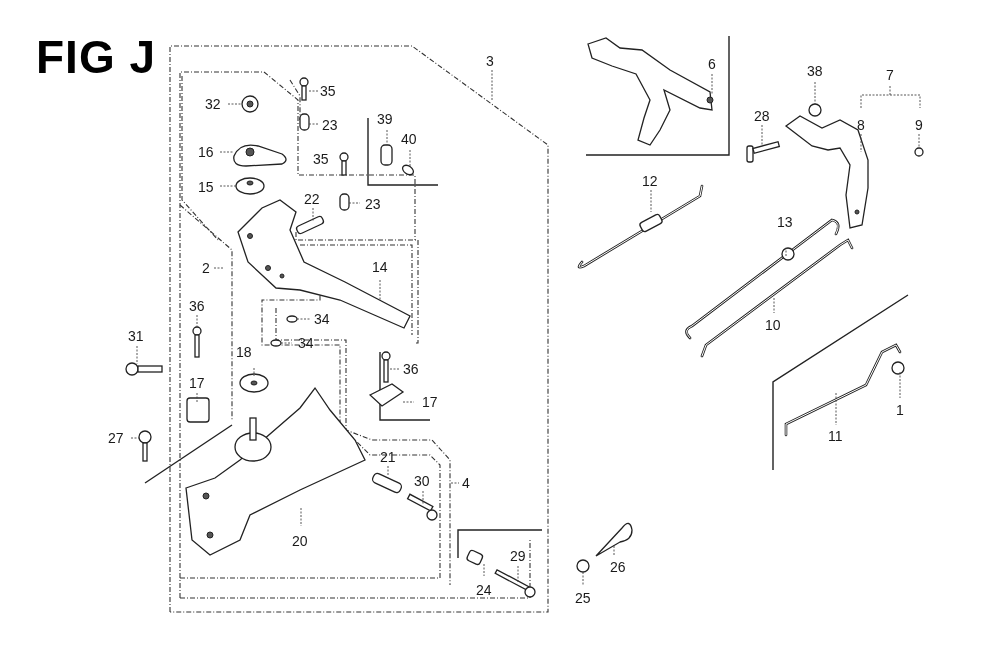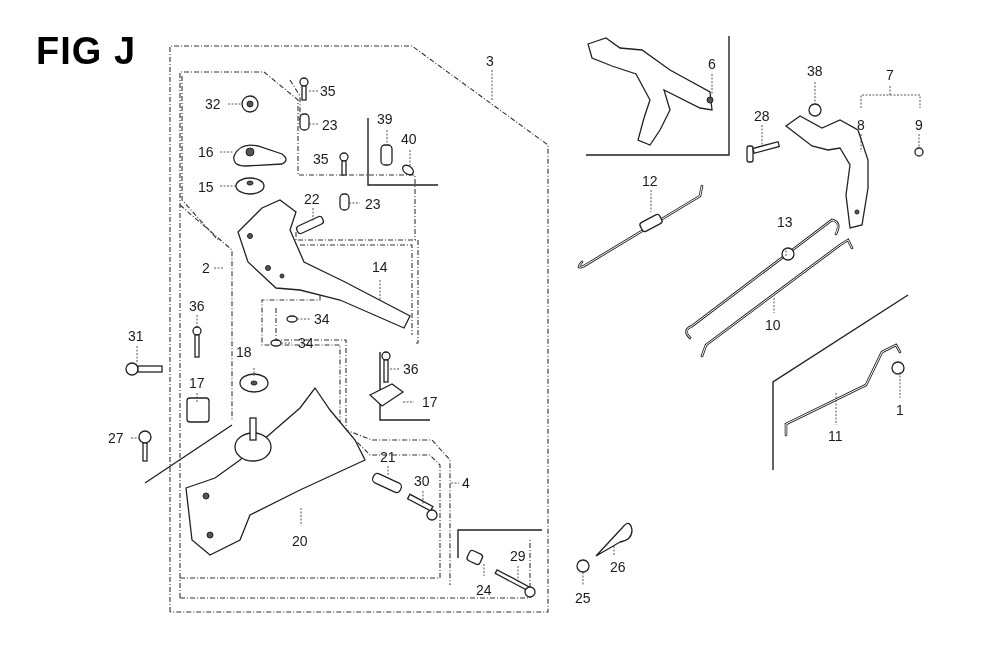--- a/index.html
+++ b/index.html
@@ -1,19 +1,19 @@
 <!DOCTYPE html>
 <html><head>
 <meta charset="utf-8">
 <style>
   html, body { margin: 0; padding: 0; background: #ffffff; }
   body { width: 1000px; height: 653px; position: relative; overflow: hidden;
          font-family: "Liberation Sans", sans-serif; }
   #diagram { position: absolute; left: 0; top: 0; width: 1000px; height: 653px; }
-  .fig-title { position: absolute; left: 36px; top: 30px; font-size: 38px; font-weight: bold;
+  .fig-title { position: absolute; left: 36px; top: 30px; font-size: 46px; font-weight: bold;
                color: #000; letter-spacing: 1px; font-family: "Liberation Sans", sans-serif; }
   .callout { font-family: "Liberation Sans", sans-serif; font-size: 14px; fill: #1a1a1a; }
   .part { fill: #fff; stroke: #222; stroke-width: 1.3; }
   .partdark { fill: #555; stroke: #222; stroke-width: 1; }
   .dash { fill: none; stroke: #333; stroke-width: 1.1; stroke-dasharray: 5 2 1 2; }
   .solid { fill: none; stroke: #222; stroke-width: 1.4; }
   .leader { stroke: #444; stroke-width: 0.9; stroke-dasharray: 2 1.5; fill: none; }
   .wire { fill: none; stroke: #222; stroke-width: 2.6; stroke-linecap: round; }
   .wire-in { fill: none; stroke: #fff; stroke-width: 1; stroke-linecap: round; }
 </style>

